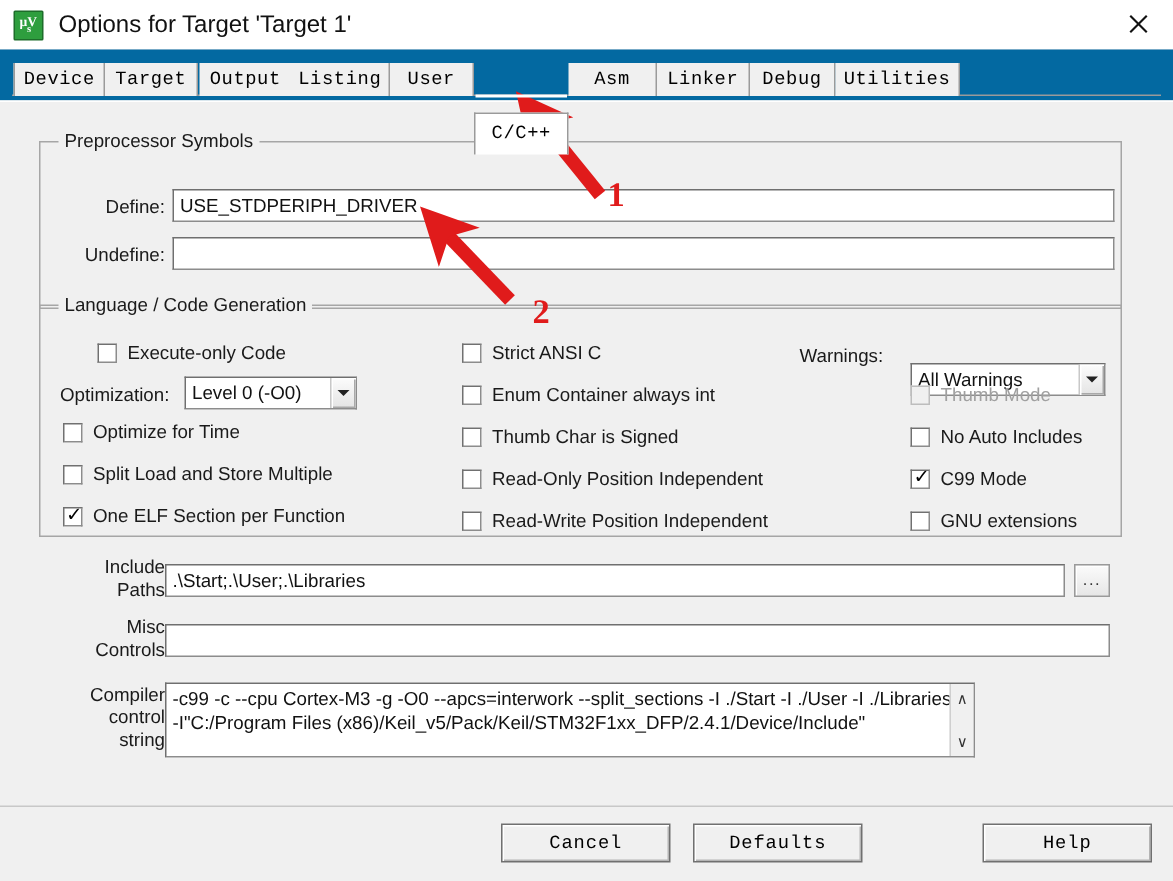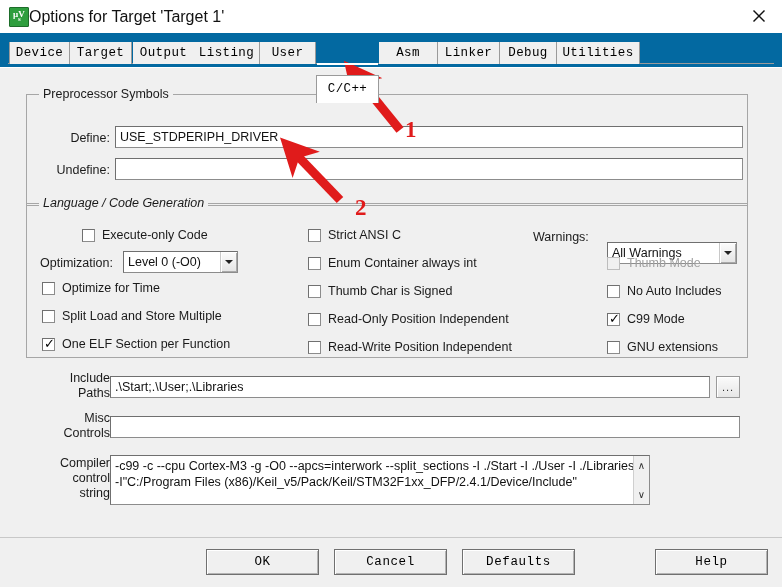--- a/index.html
+++ b/index.html
@@ -42,20 +42,21 @@
     font-family: "Liberation Serif", serif;
     line-height: 9px;
   }
   #app-icon .g2 {
     position: absolute; left: 8px; top: 8px;
     color: #fff; font-size: 7px; font-weight: bold;
     font-family: "Liberation Serif", serif;
     line-height: 7px;
   }
   #title-text {
+    margin-left: 10px;
     font-size: 16px;
     color: #111;
     font-family: "Liberation Sans", sans-serif;
     white-space: nowrap;
   }
   #close-button {
     position: absolute;
     right: 0; top: 0;
     width: 46px; height: 32px;
     display: flex; align-items: center; justify-content: center;
@@ -363,25 +364,25 @@
 <div id="client">
 
   <div class="groupbox" style="left:26px; top:26px; width:722px; height:112px;">
     <span class="legend">Preprocessor Symbols</span>
   </div>
   <div class="fieldlabel" style="left:30px; top:63px; width:80px;">Define:</div>
   <div class="textbox" style="left:115px; top:58px; width:628px; height:22px;">USE_STDPERIPH_DRIVER</div>
   <div class="fieldlabel" style="left:22px; top:95px; width:88px;">Undefine:</div>
   <div class="textbox" style="left:115px; top:90px; width:628px; height:22px;"></div>
 
-  <div class="groupbox" style="left:26px; top:135px; width:722px; height:155px;font-style:italic;">
+  <div class="groupbox" style="left:26px; top:135px; width:722px; height:155px;">
     <span class="legend">Language / Code Generation</span>
   </div>
 
-  <div class="cbrow" style="left:42px; top:160px;padding-left:40px;">
+  <div class="cbrow" style="left:25px; top:160px;padding-left:40px;">
     <span class="cbbox"></span>
     <span class="cblabel">Execute-only Code</span>
   </div>
 
   <div class="fieldlabel" style="left:40px; top:188px; width:80px; text-align:left;">Optimization:</div>
   <div class="combo" style="left:123px; top:183px; width:115px; height:22px;">
     <span class="val">Level 0 (-O0)</span>
     <span class="arrowbtn">
         <i></i>
       </span>
@@ -468,21 +469,20 @@
 <div id="cc-box">
   <div id="cc-text">-c99 -c --cpu Cortex-M3 -g -O0 --apcs=interwork --split_sections -I ./Start -I ./User -I ./Libraries</div>
   <div id="cc-text" style="padding-top:0;">-I"C:/Program Files (x86)/Keil_v5/Pack/Keil/STM32F1xx_DFP/2.4.1/Device/Include"</div>
   <div id="cc-scroll">
     <div class="sbtn up">∧</div>
     <div class="sbtn down">∨</div>
   </div>
 </div>
 
 <div id="buttonbar">
-  <div class="dlgbutton" style="left:206px; width:113px;">OK</div>
   <div class="dlgbutton" style="left:334px; width:113px;">Cancel</div>
   <div class="dlgbutton" style="left:462px; width:113px;">Defaults</div>
   <div class="dlgbutton" style="left:655px; width:113px;">Help</div>
 </div>
 
 <svg id="annot-svg">
   <defs>
     <marker id="ahead" markerWidth="4.2" markerHeight="4.2" refX="2.6" refY="2.1" orient="auto">
       <path d="M0,0 L4.2,2.1 L0,4.2 L1.1,2.1 Z" fill="#e01b1b"></path>
     </marker>

